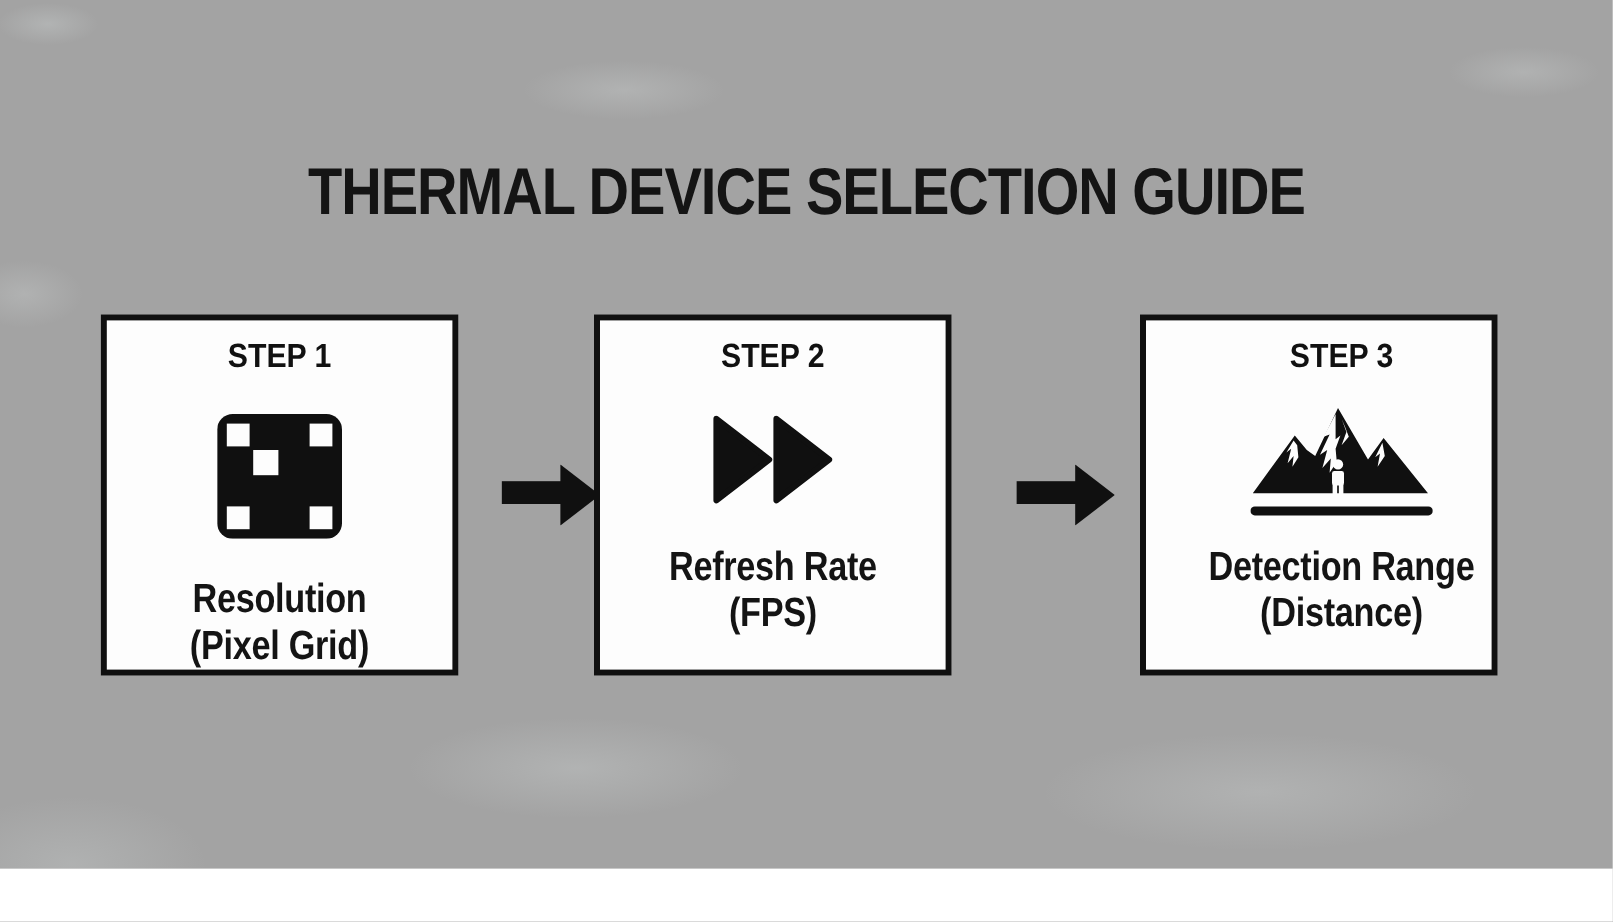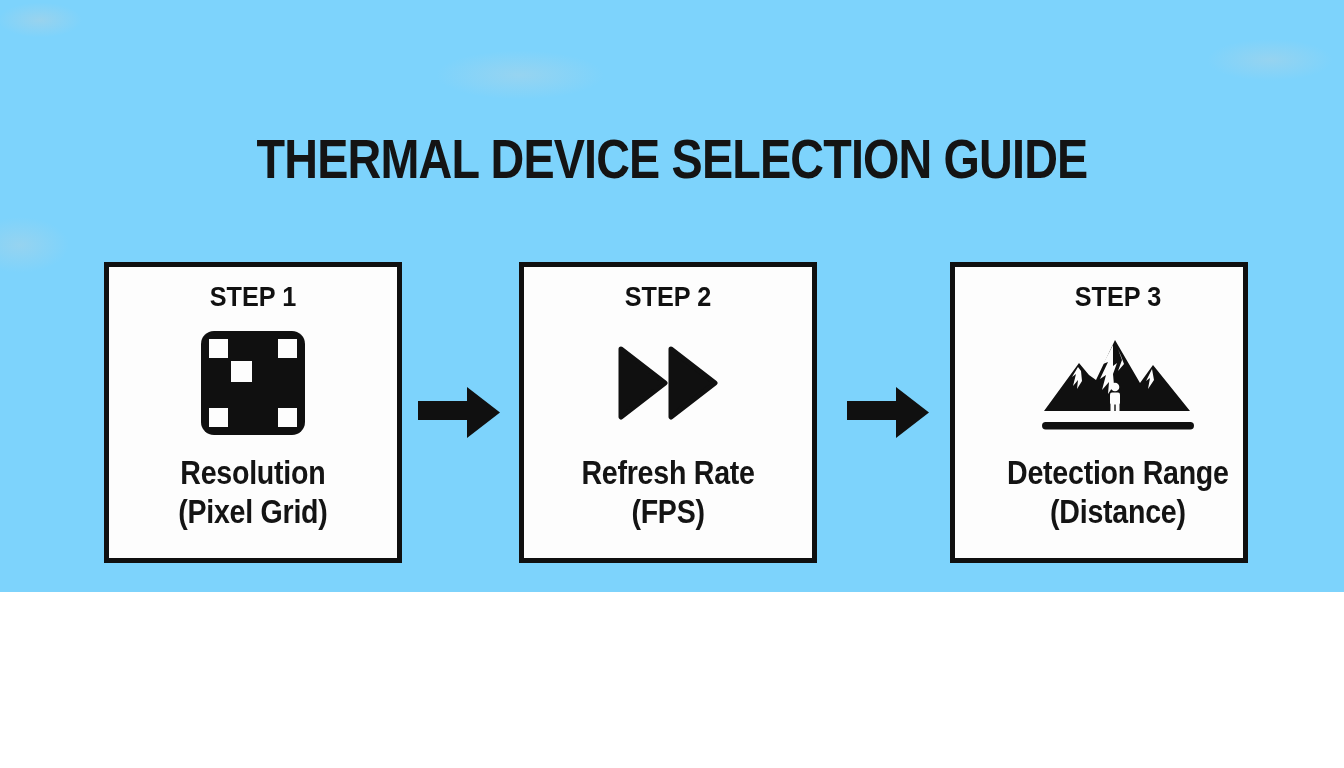--- a/index.html
+++ b/index.html
@@ -1,19 +1,19 @@
 <!DOCTYPE html>
 <html><head>
 <meta charset="utf-8">
 <style>
   html,body{margin:0;padding:0;}
   .canvas{
     position:relative;
-    width:1344px;height:592px;
-    background:#7dd3fc;
+    width:1344px;height:724px;
+    background:#a3a3a3;
     overflow:hidden;
     font-family:"Liberation Sans", sans-serif;
     color:#111111;
   }
   
   .canvas::before{
     content:"";
     position:absolute;inset:0;
     background:
       radial-gradient(60px 25px at 40px 20px,   rgba(205,210,210,.35), transparent 70%),
@@ -41,22 +41,22 @@
     position:absolute;
     top:262px;
     width:298px;height:301px;
     box-sizing:border-box;
     background:#fdfdfd;
     border:5px solid #101010;
     display:flex;
     flex-direction:column;
     align-items:center;
   }
-  .box-1{left:104px;}
-  .box-2{left:519px;align-items:center;}
+  .box-1{left:84px;justify-content:space-between;}
+  .box-2{left:495px;align-items:center;}
   .box-3{left:950px;padding-left:38px;}
   .step-label{
     margin-top:14px;
     font-size:28px;
     line-height:32px;
     font-weight:700;
     transform:scaleX(0.9);
     letter-spacing:0;
   }
   .icon-wrap{

